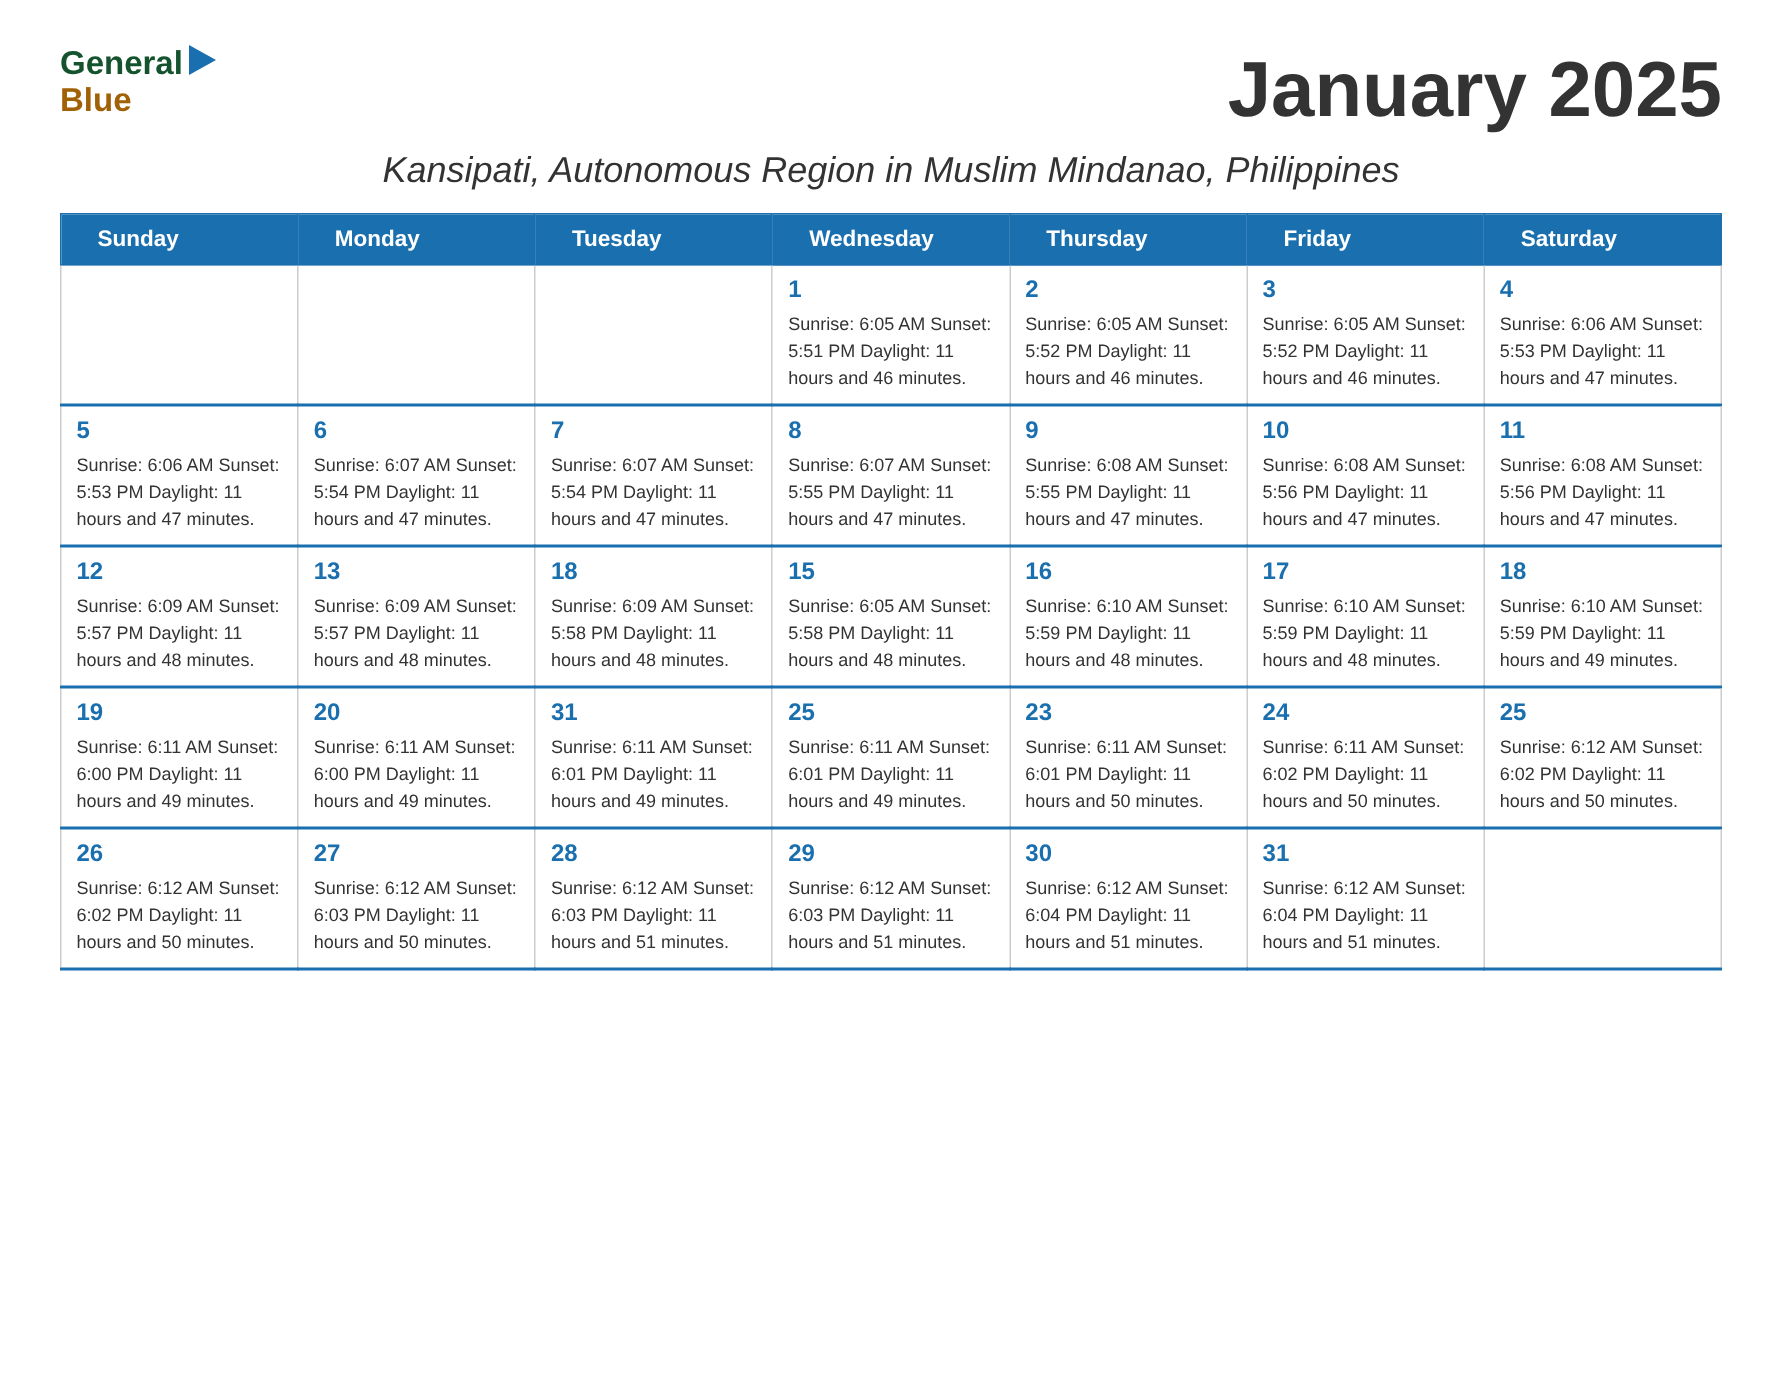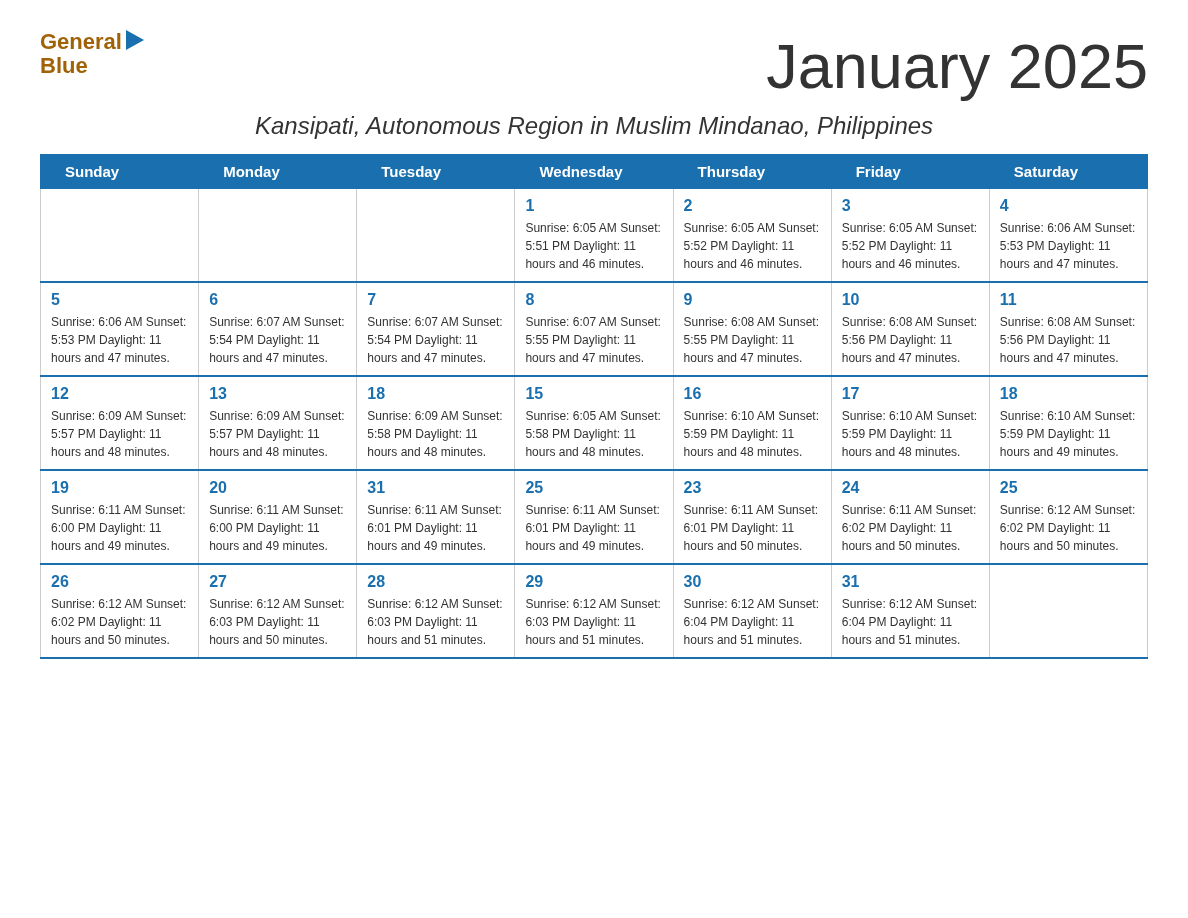--- a/index.html
+++ b/index.html
@@ -16,30 +16,30 @@
       margin-bottom: 10px;
     }
     .logo-area {
       display: flex;
       align-items: center;
       gap: 6px;
     }
     .logo-text-general {
       font-size: 22px;
       font-weight: bold;
-      color: #a16207;
+      color: #14532d;
     }
     .logo-text-blue {
       font-size: 22px;
       font-weight: bold;
       color: #a16207;
     }
     .month-title {
-      font-size: 63px;
-      font-weight: normal;
+      font-size: 52px;
+      font-weight: bold;
       color: #333;
       text-align: right;
     }
     .location-title {
       text-align: center;
       font-size: 24px;
       color: #333;
       margin-bottom: 14px;
       font-style: italic;
     }

